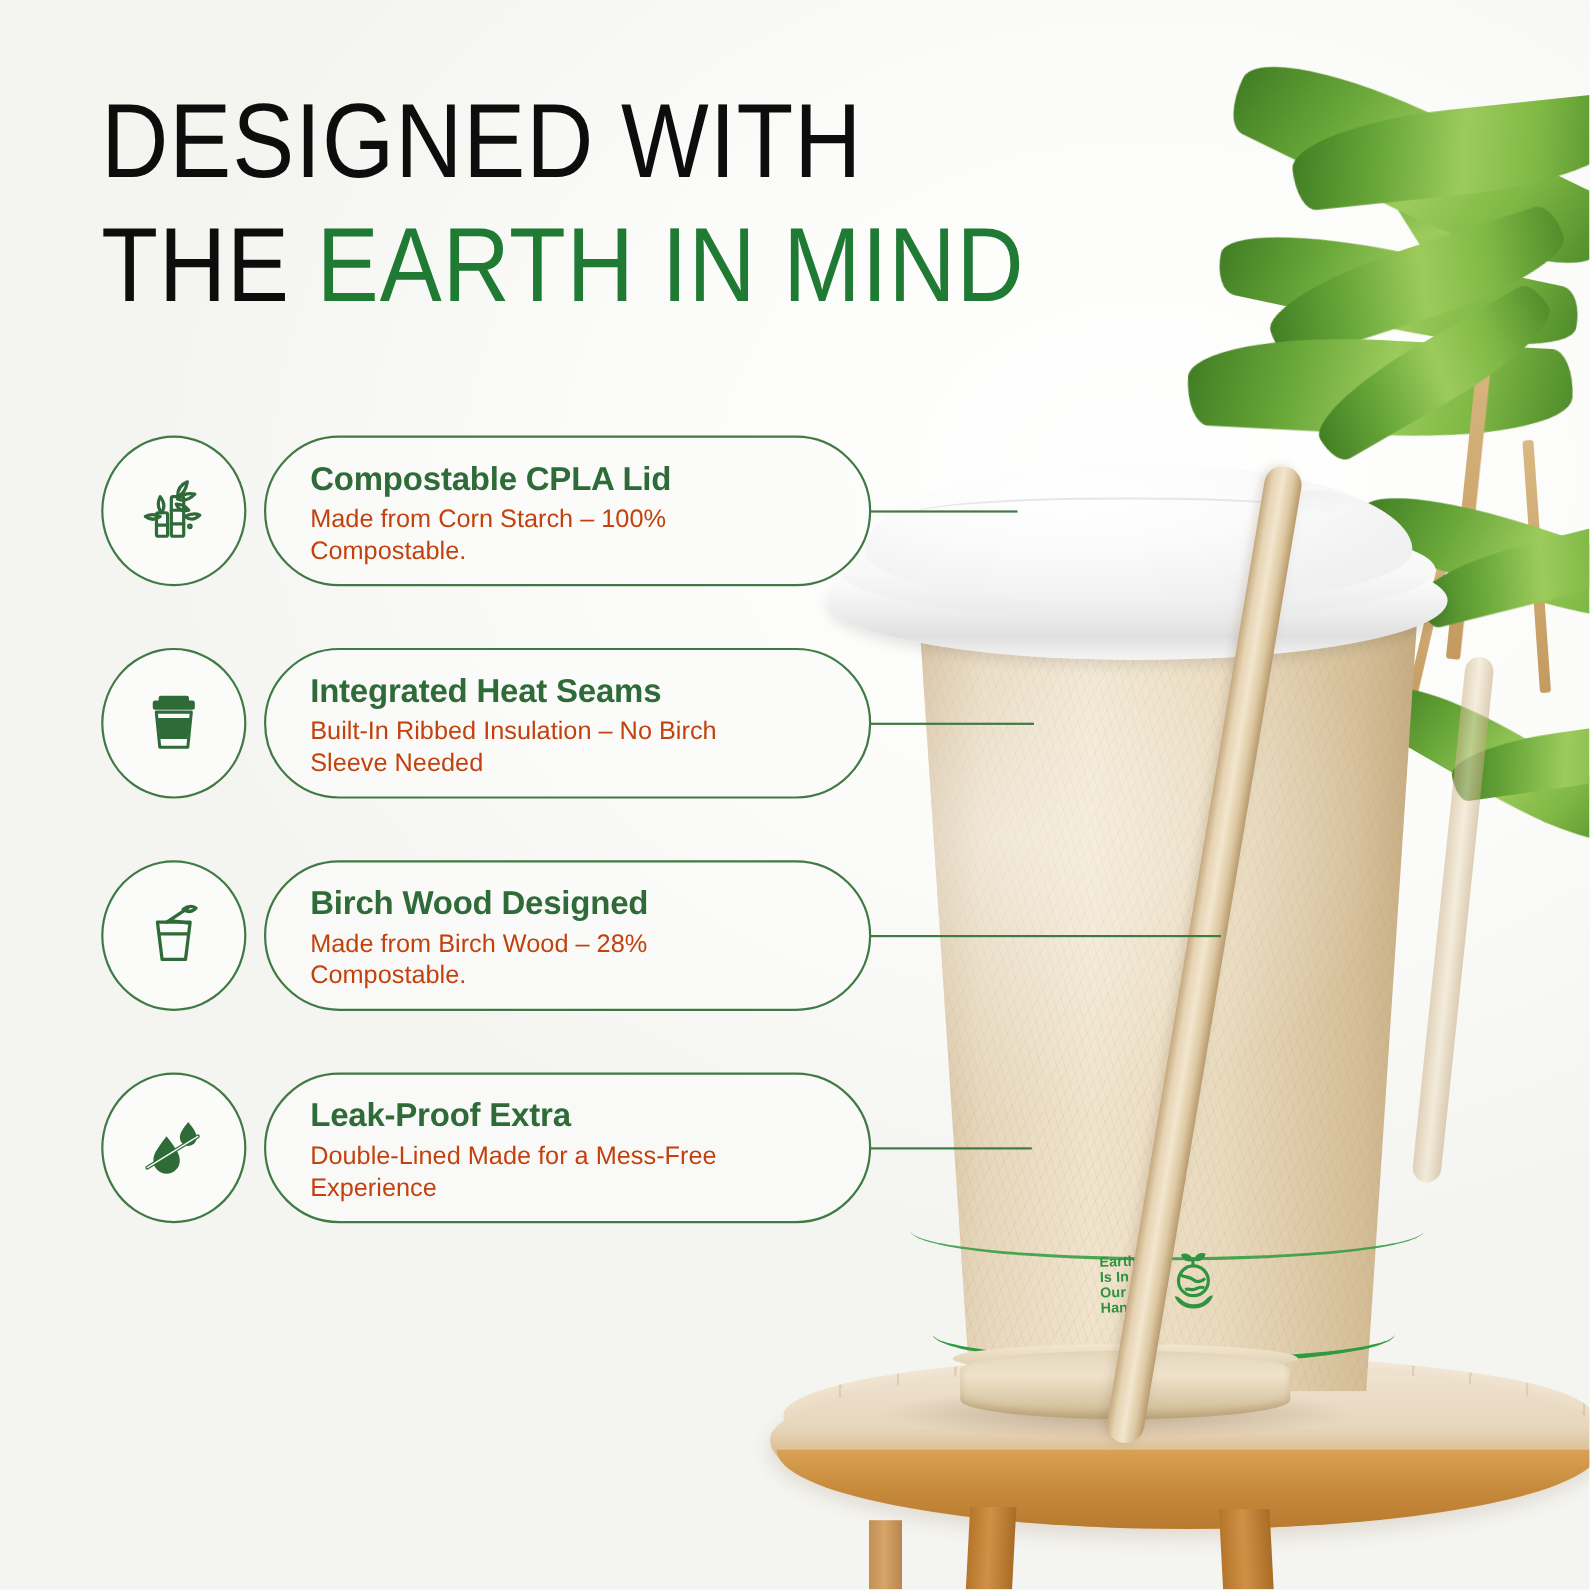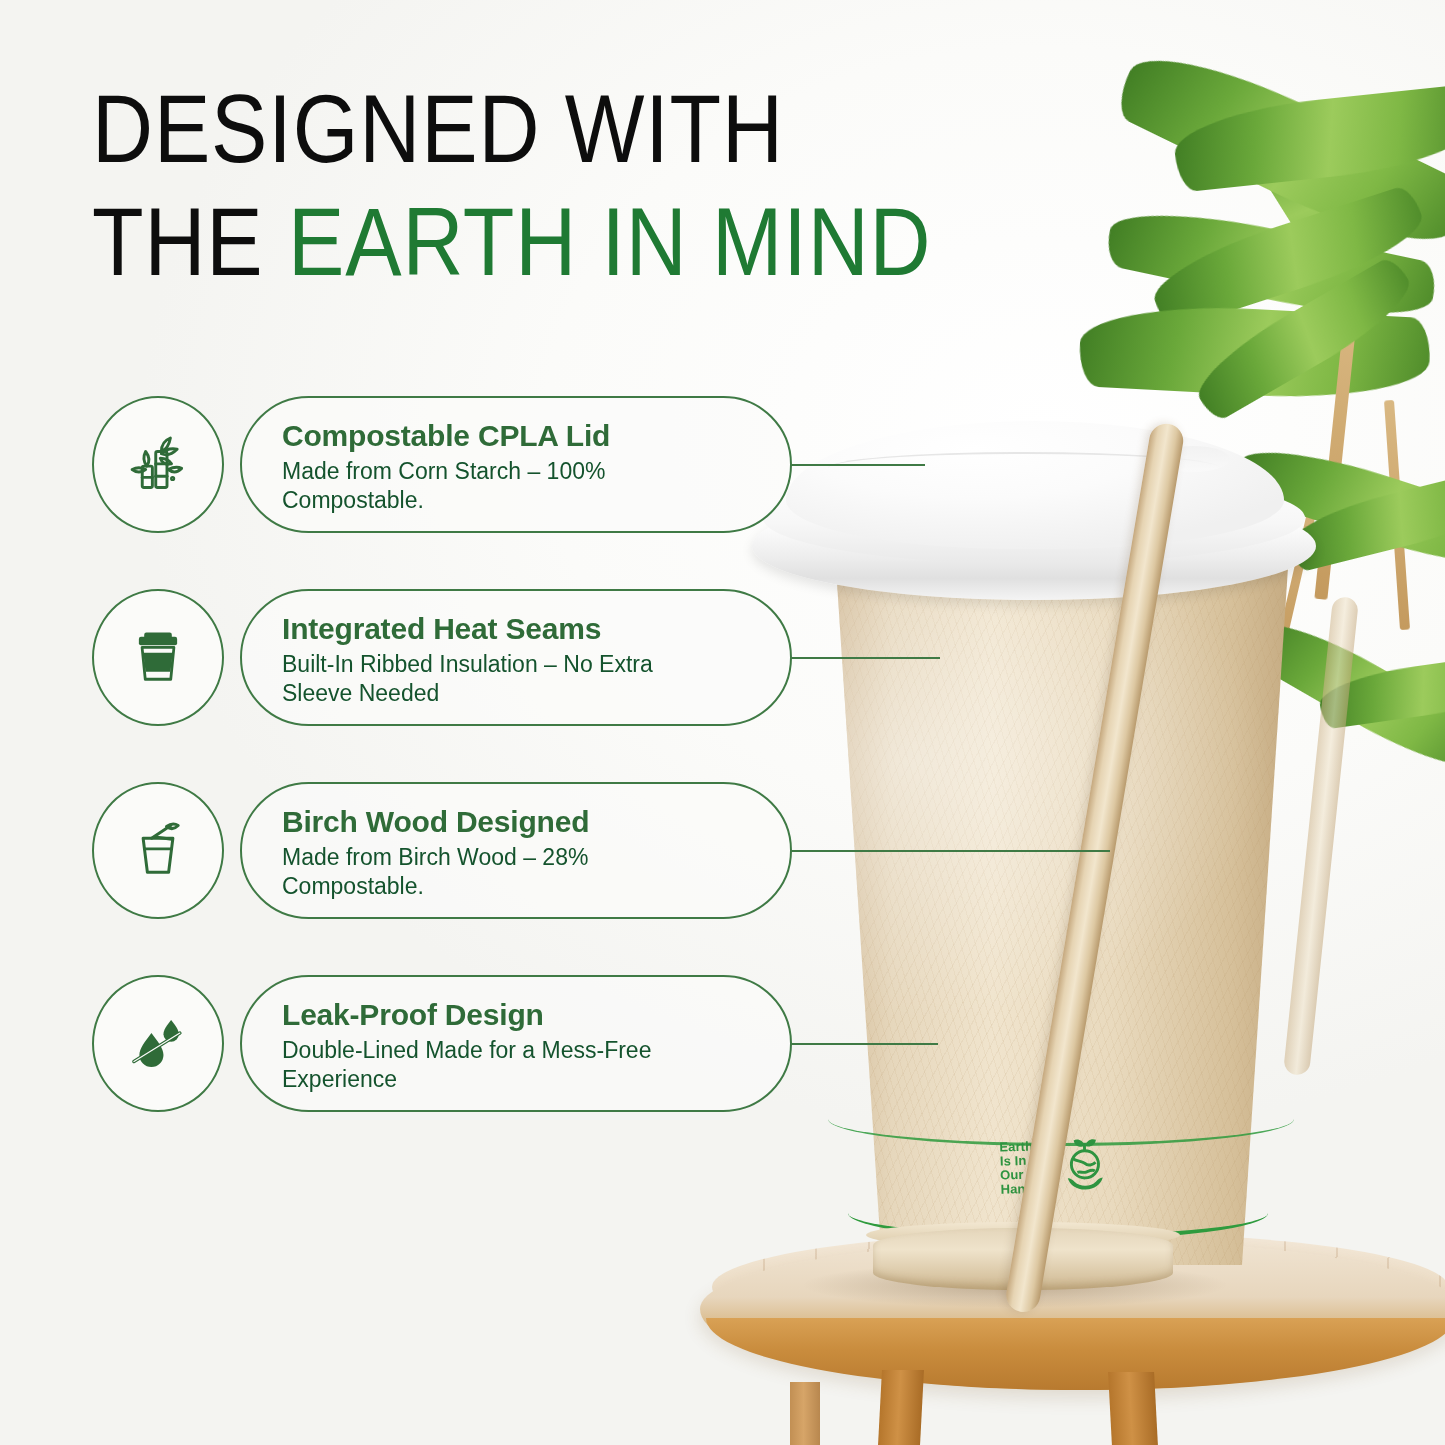--- a/index.html
+++ b/index.html
@@ -326,21 +326,21 @@
     font-weight: 700;
     color: #2f6b38;
     line-height: 1.14;
     letter-spacing: -0.2px;
     white-space: nowrap;
   }
   .pill-desc {
     font-family: "Liberation Sans", sans-serif;
     font-size: 23px;
     font-weight: 400;
-    color: #14532d;
+    color: #c2410c;
     line-height: 1.28;
     margin-top: 3px;
     max-width: 430px;
   }
 
   
   .connector {
     position: absolute;
     height: 2px;
     background: #3f7a45;
@@ -479,21 +479,21 @@
       <div class="icon-circle">
         <svg width="68" height="68" viewBox="0 0 64 64">
           <rect x="14" y="12" width="36" height="8" rx="2" fill="#2f6b38"></rect>
           <rect x="19" y="8" width="26" height="6" rx="2" fill="#2f6b38"></rect>
           <path d="M17 22h30l-3 30H20z" fill="none" stroke="#2f6b38" stroke-width="2.6" stroke-linejoin="round"></path>
           <path d="M18.2 27h27.6l-2.1 18H20.3z" fill="#2f6b38"></path>
         </svg>
       </div>
       <div class="pill">
         <div class="pill-title">Integrated Heat Seams</div>
-        <div class="pill-desc">Built-In Ribbed Insulation – No Extra Sleeve Needed</div>
+        <div class="pill-desc">Built-In Ribbed Insulation – No Birch Sleeve Needed</div>
         <span class="connector c2"></span>
       </div>
     </div>
 
 
     <div class="feature">
       <div class="icon-circle">
         <svg width="68" height="68" viewBox="0 0 64 64" fill="none" stroke="#2f6b38" stroke-width="2.8" stroke-linecap="round" stroke-linejoin="round">
           <path d="M18 20h28l-4 32H22z"></path>
           <path d="M19.5 30h25"></path>
@@ -512,20 +512,20 @@
     <div class="feature">
       <div class="icon-circle">
         <svg width="70" height="70" viewBox="0 0 64 64">
           <path d="M44 10c4 5 7 9 7 13a7 7 0 0 1-14 0c0-4 3-8 7-13z" fill="#2f6b38"></path>
           <path d="M26 22c6 8 11 14 11 20a11 11 0 0 1-22 0c0-6 5-12 11-20z" fill="#2f6b38"></path>
           <line x1="10" y1="48" x2="52" y2="22" stroke="#2f6b38" stroke-width="3.2" stroke-linecap="round"></line>
           <line x1="10" y1="48" x2="52" y2="22" stroke="#fbfbf9" stroke-width="1.1" stroke-linecap="round"></line>
         </svg>
       </div>
       <div class="pill">
-        <div class="pill-title">Leak-Proof Design</div>
+        <div class="pill-title">Leak-Proof Extra</div>
         <div class="pill-desc">Double-Lined Made for a Mess-Free Experience</div>
         <span class="connector c5"></span>
       </div>
     </div>
 
   </div>
 </div>
 
 </body></html>

